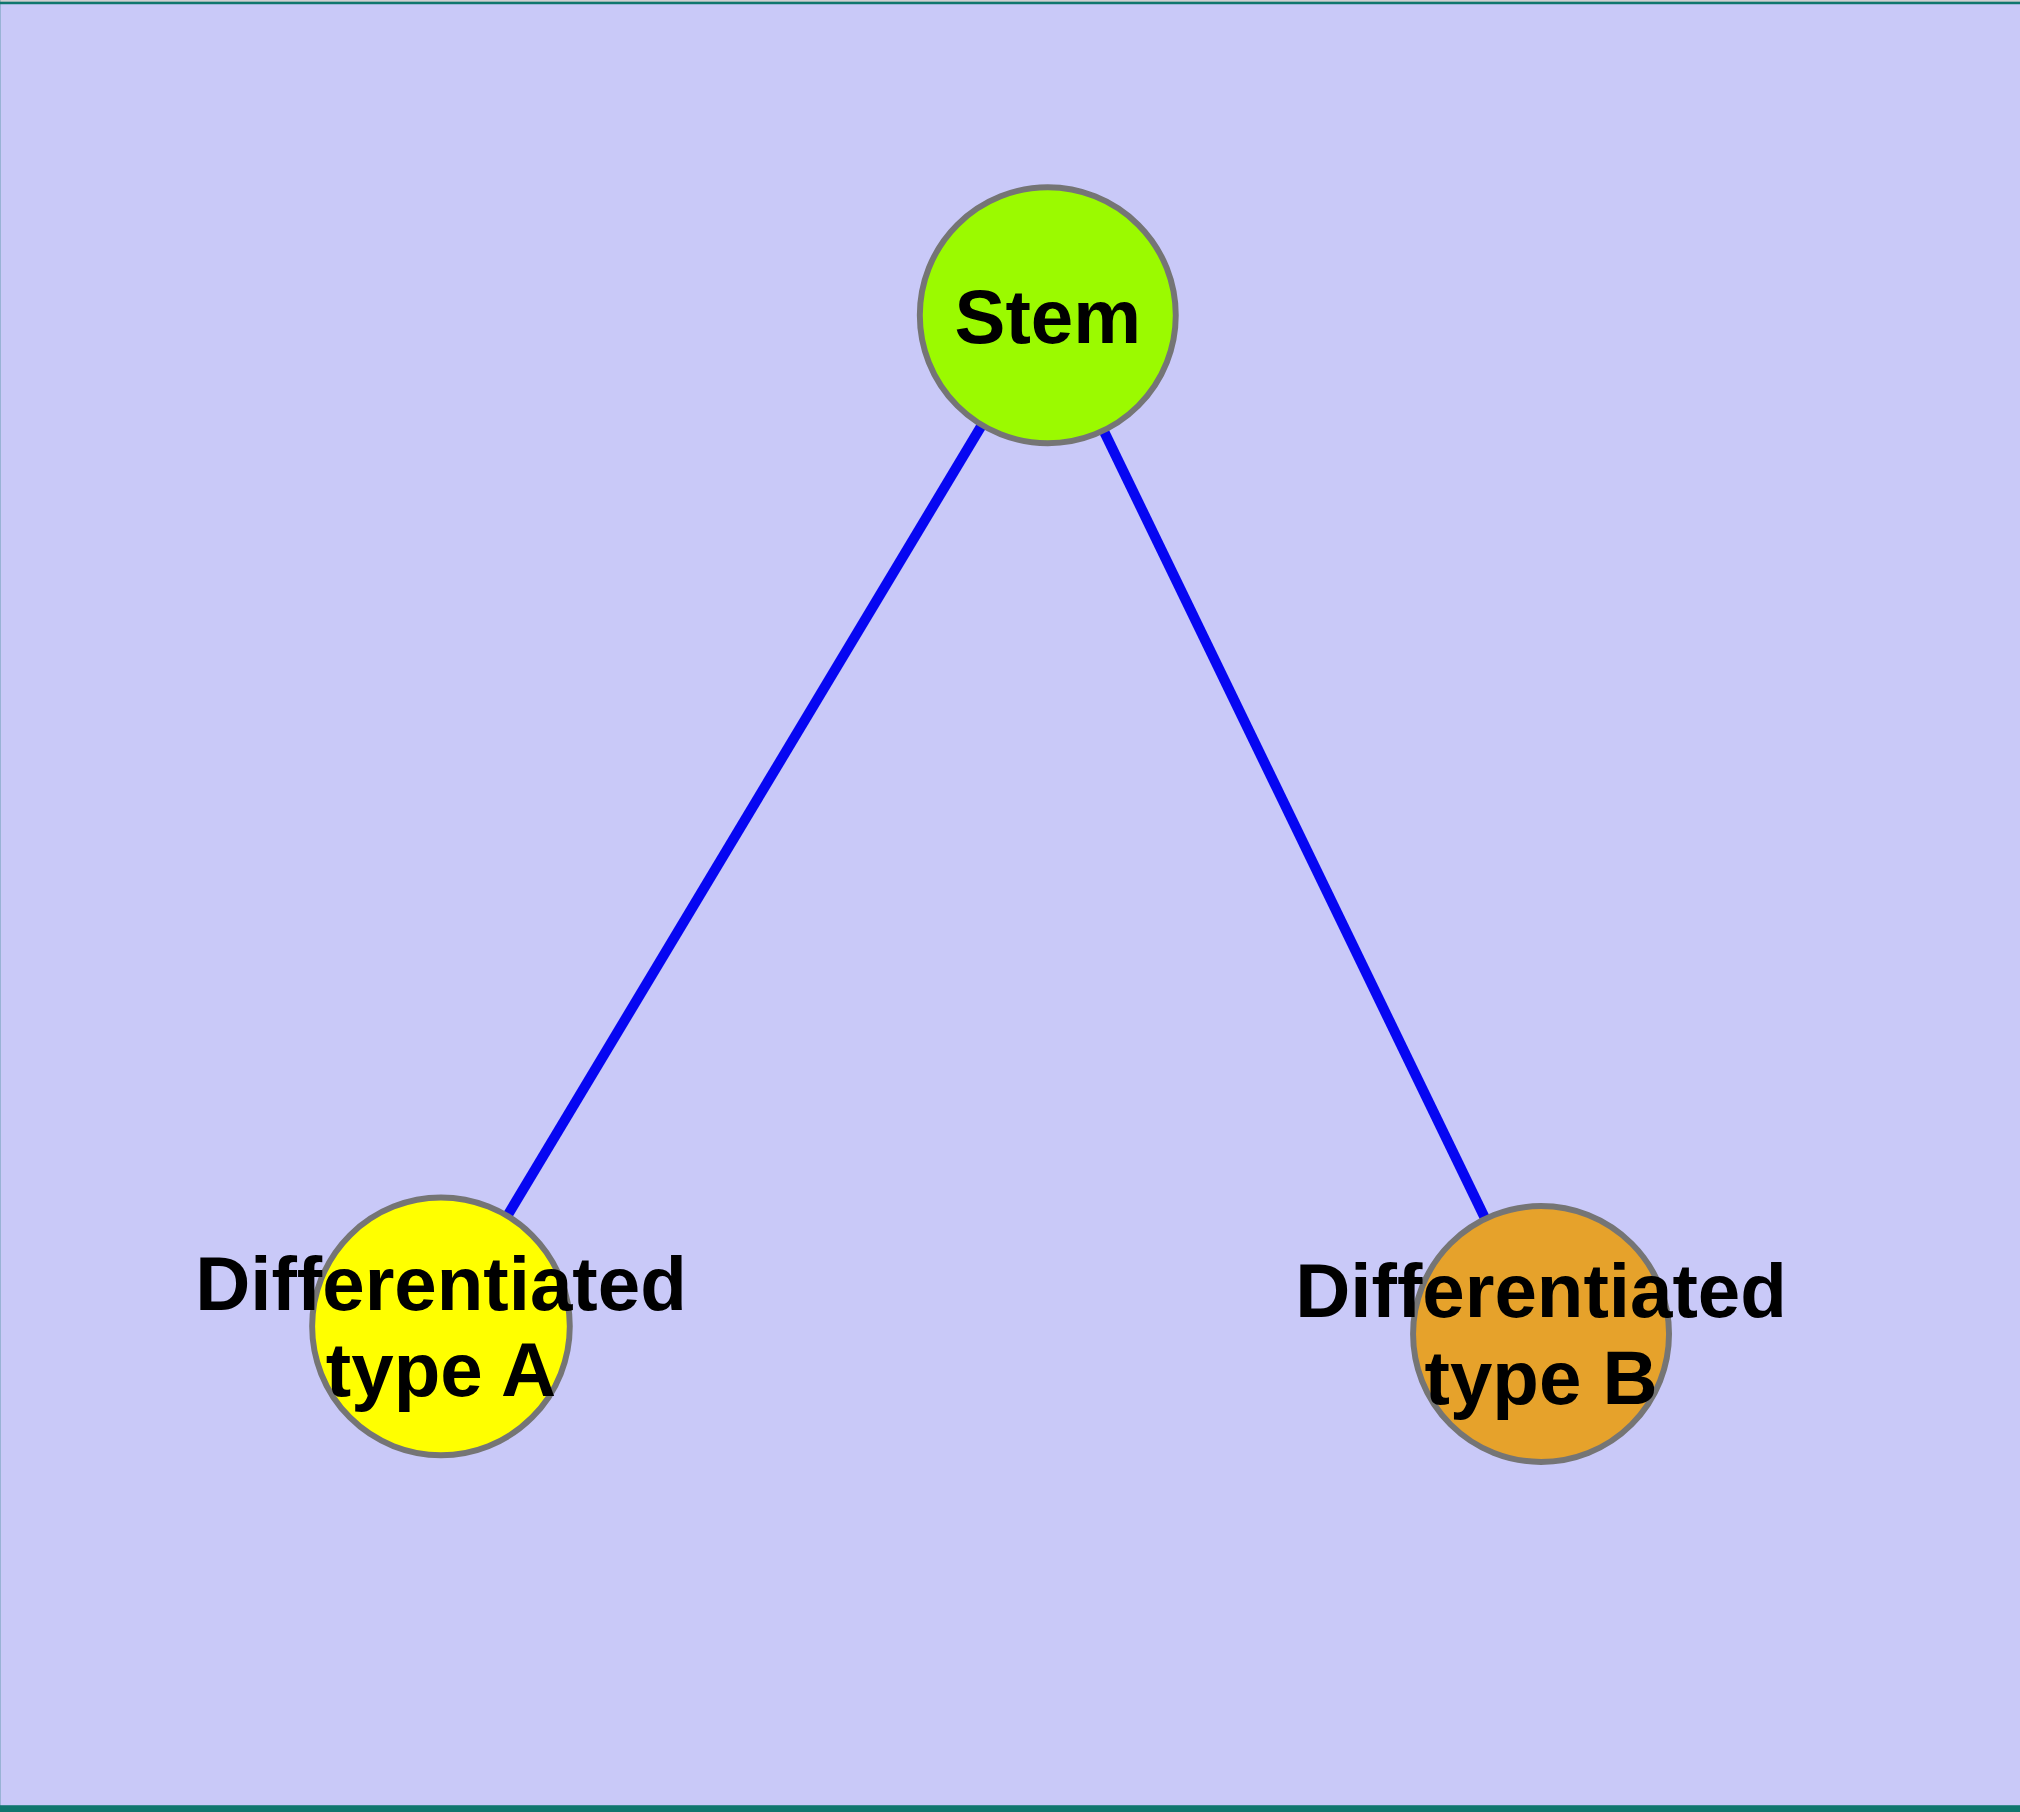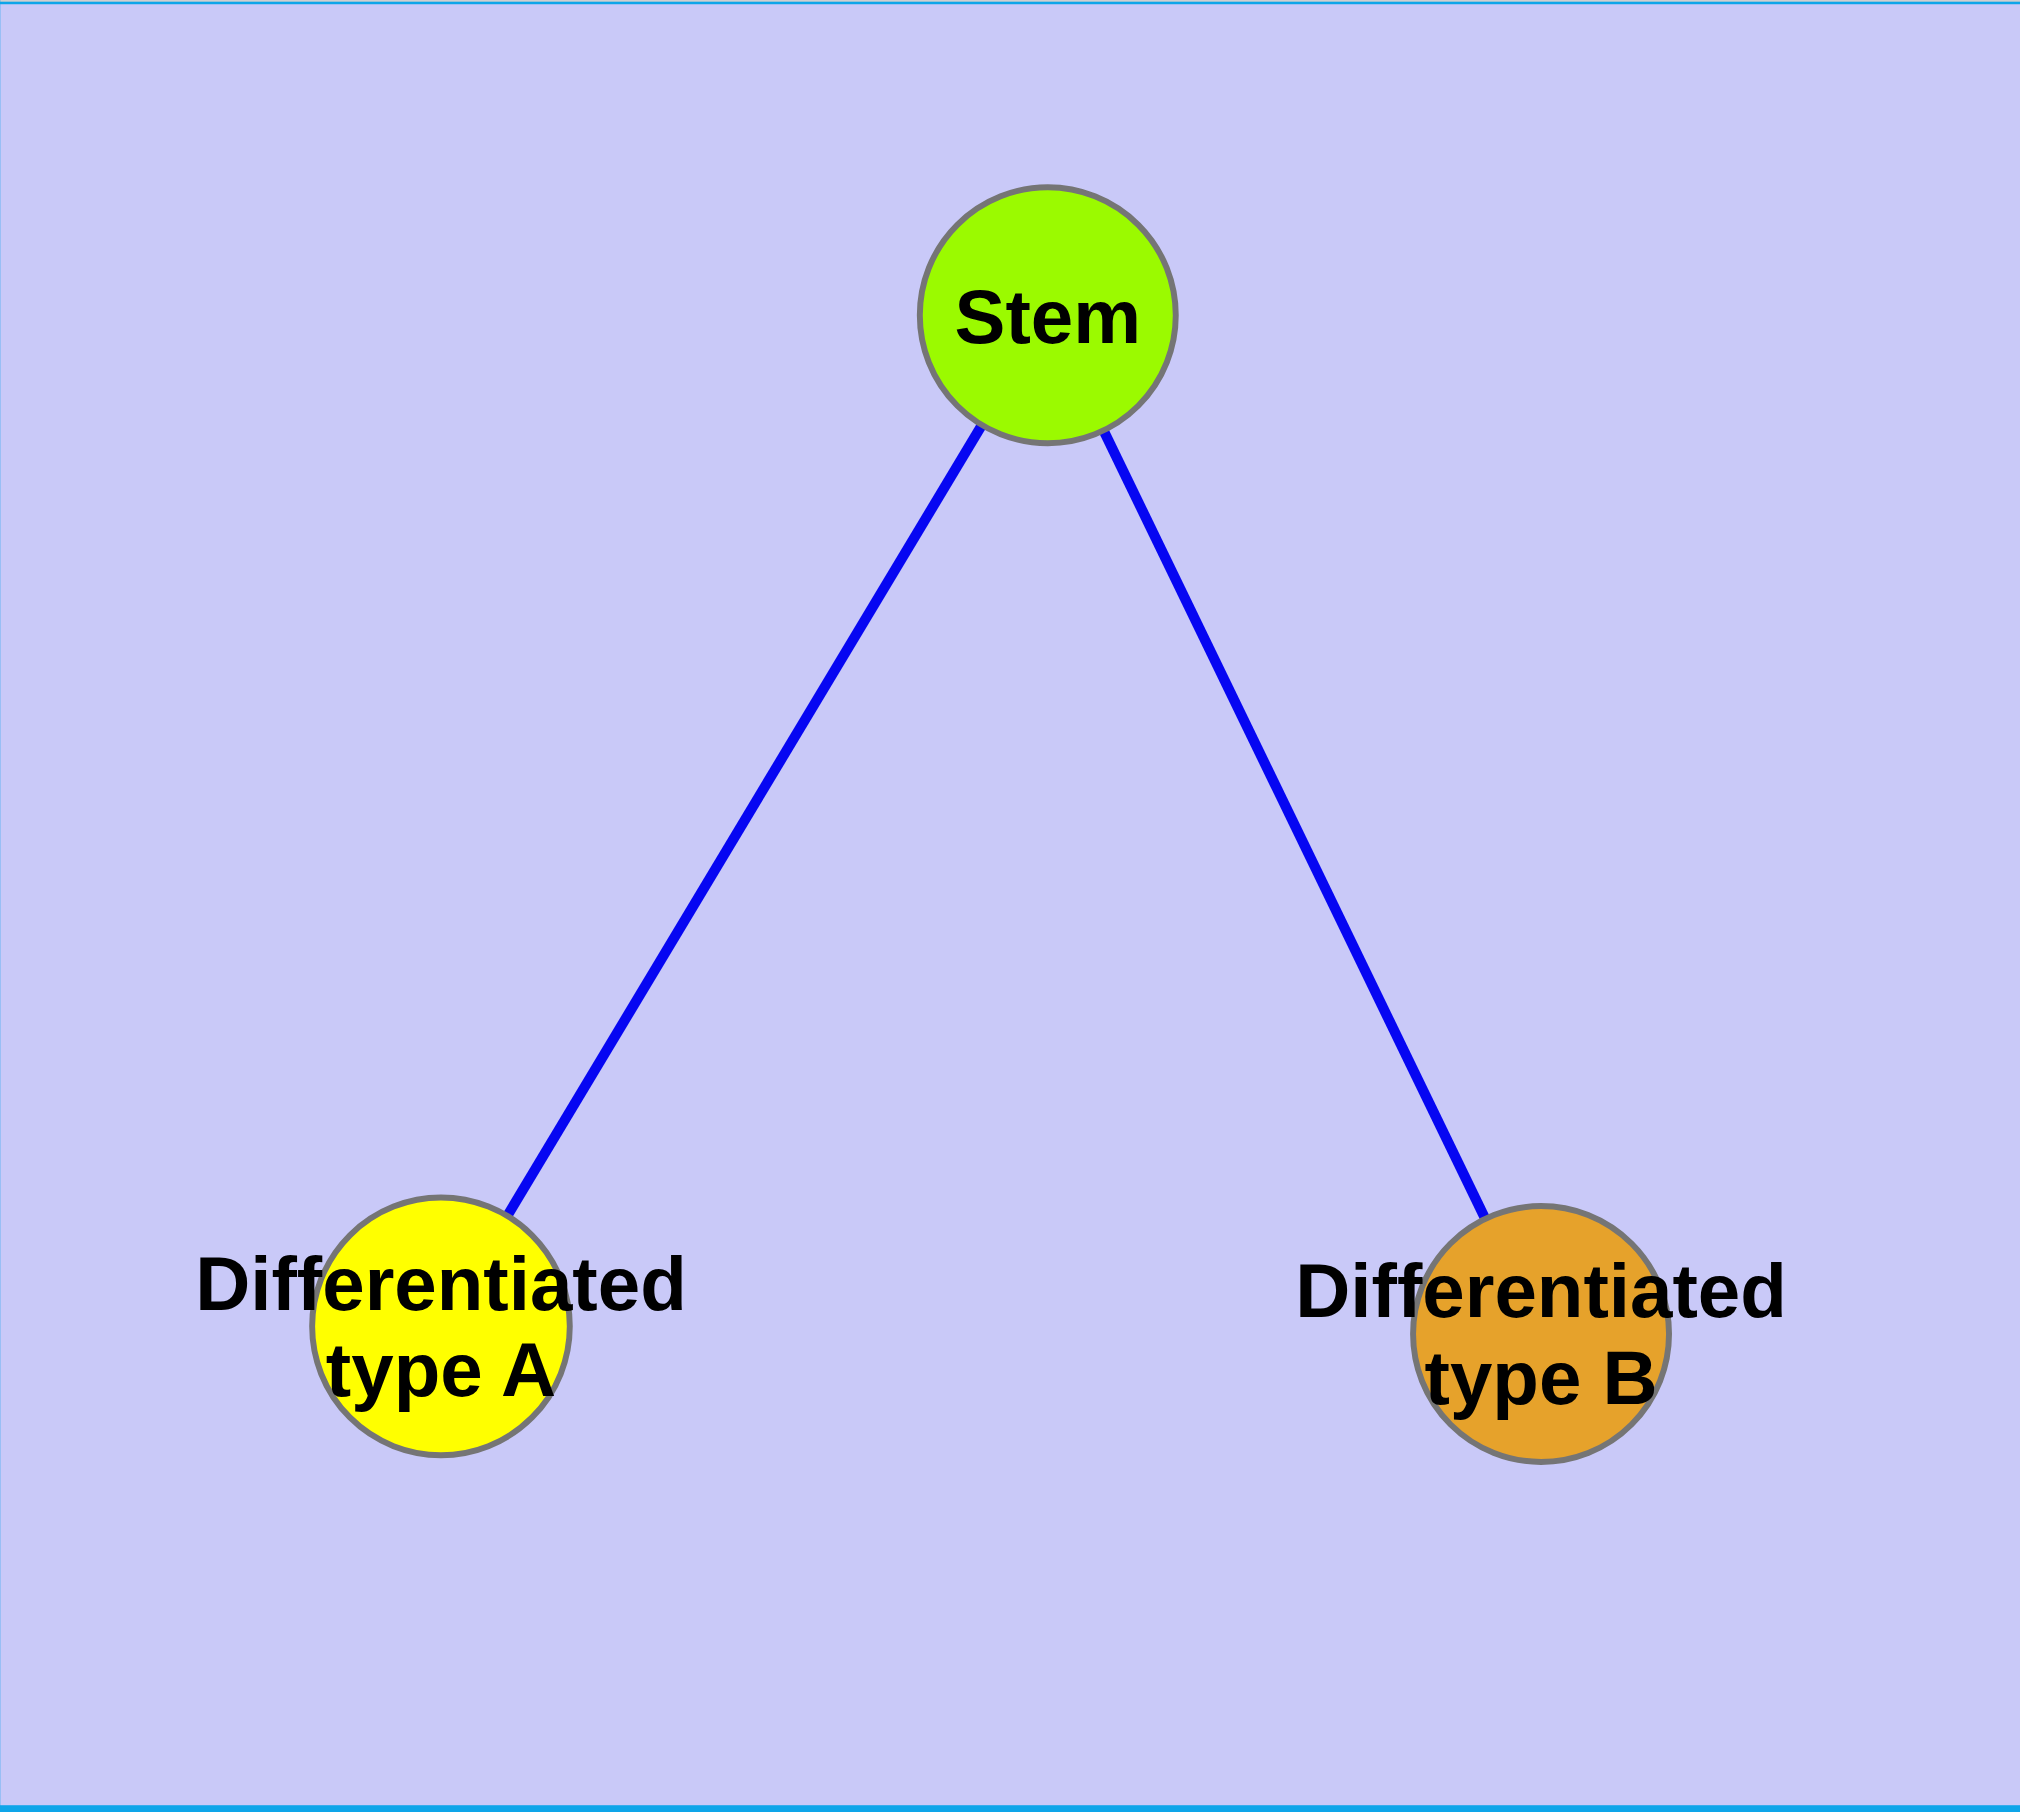--- a/index.html
+++ b/index.html
@@ -4,21 +4,21 @@
 <style>
   html, body {
     margin: 0;
     padding: 0;
     background: #ffffff;
   }
   .stage {
     position: relative;
     width: 2021px;
     height: 1812px;
-    background: #0ea5e9;
+    background: #0f766e;
     overflow: hidden;
   }
   svg.diagram {
     display: block;
     width: 2021px;
     height: 1812px;
   }
   .node-label {
     font-family: "Liberation Sans", "DejaVu Sans", sans-serif;
     font-weight: bold;

